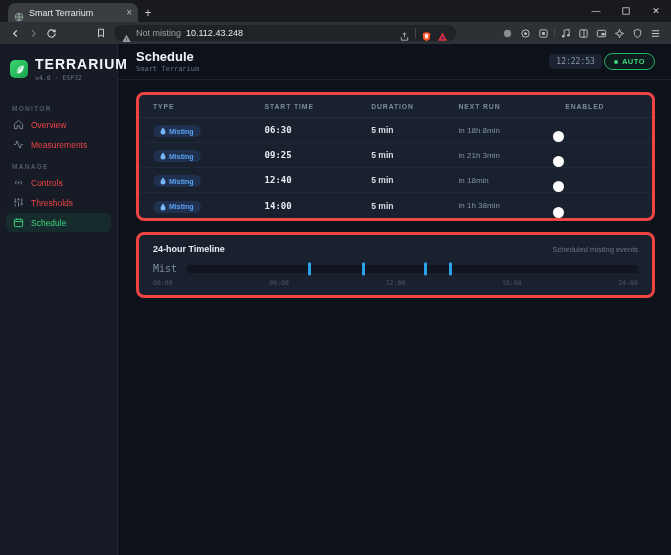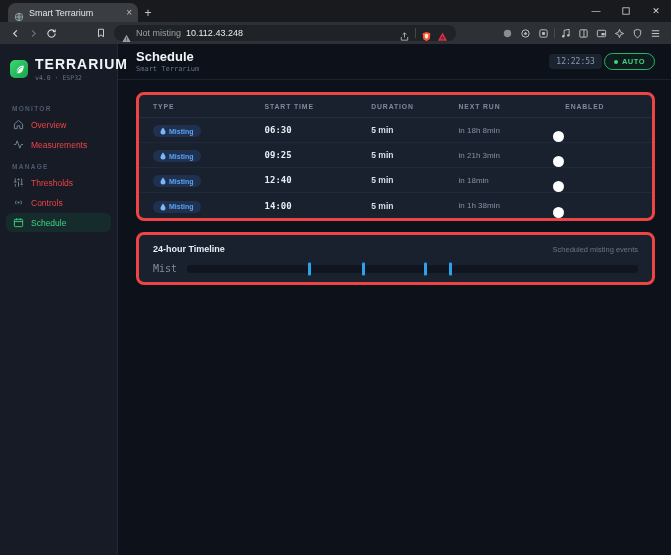--- a/index.html
+++ b/index.html
@@ -280,33 +280,33 @@
               <svg viewBox="0 0 24 24" fill="none" stroke="currentColor" stroke-width="2">
                 <path d="M2 12h4l3-8 6 16 3-8h4"></path>
               </svg>
             </span>
     <span class="lbl">Measurements</span>
   </div>
           <div class="sec-label">MANAGE</div>
           <div class="item">
     <span class="icon">
               <svg viewBox="0 0 24 24" fill="none" stroke="currentColor" stroke-width="2">
-                <path d="M5 3v8m0 4v6M12 3v3m0 4v11M19 3v13m0 4v1M2 11h6M9 6h6M16 16h6"></path>
-              </svg>
-            </span>
-    <span class="lbl">Thresholds</span>
-  </div>
-          <div class="item">
-    <span class="icon">
-              <svg viewBox="0 0 24 24" fill="none" stroke="currentColor" stroke-width="2">
                 <circle cx="12" cy="12" r="2.2" fill="currentColor" stroke="none"></circle>
                 <path d="M7 8a6.5 6.5 0 0 0 0 8M17 8a6.5 6.5 0 0 1 0 8"></path>
               </svg>
             </span>
     <span class="lbl">Controls</span>
+  </div>
+          <div class="item">
+    <span class="icon">
+              <svg viewBox="0 0 24 24" fill="none" stroke="currentColor" stroke-width="2">
+                <path d="M5 3v8m0 4v6M12 3v3m0 4v11M19 3v13m0 4v1M2 11h6M9 6h6M16 16h6"></path>
+              </svg>
+            </span>
+    <span class="lbl">Thresholds</span>
   </div>
           <div class="item active">
     <span class="icon">
               <svg viewBox="0 0 24 24" fill="none" stroke="currentColor" stroke-width="2">
                 <rect x="3" y="5" width="18" height="16" rx="2"></rect>
                 <path d="M8 3v4M16 3v4M3 10h18"></path>
               </svg>
             </span>
     <span class="lbl">Schedule</span>
   </div>
@@ -397,19 +397,26 @@
           </div>
           <div class="tl-row">
             <span class="tl-label mono">Mist</span>
             <div class="tl-track" id="track">
                 <div class="tick" style="left: calc(27.0833% - 1.5px); background: rgb(45, 162, 234);"></div>
                 <div class="tick" style="left: calc(39.2361% - 1.5px); background: rgb(45, 162, 234);"></div>
                 <div class="tick" style="left: calc(52.7778% - 1.5px); background: rgb(45, 162, 234);"></div>
                 <div class="tick" style="left: calc(58.3333% - 1.5px); background: rgb(45, 162, 234);"></div>
               </div>
           </div>
+          <div class="tl-axis mono" id="axis">
+              <span>00:00</span>
+              <span>06:00</span>
+              <span>12:00</span>
+              <span>18:00</span>
+              <span>24:00</span>
+            </div>
         </section>
 
       </div>
     </main>
 
   </div>
 </div>
 
 </body></html>

